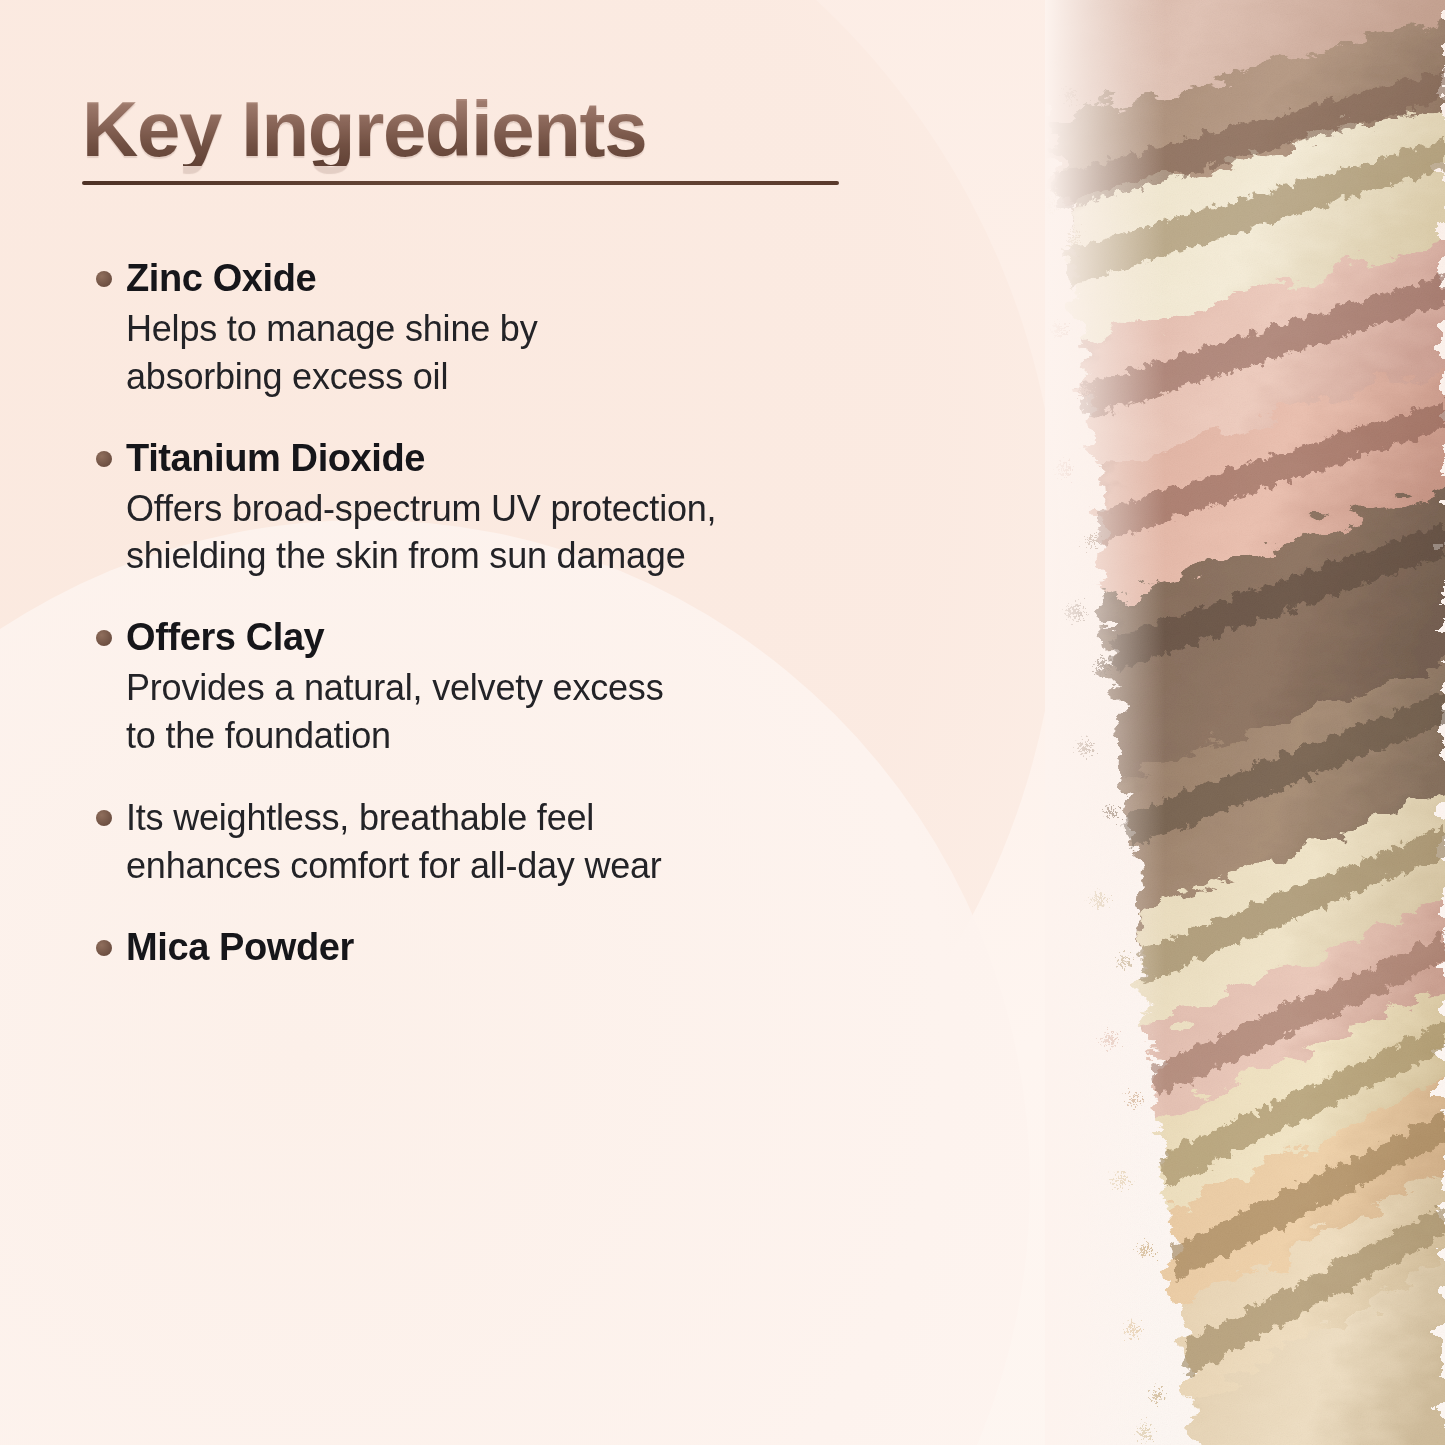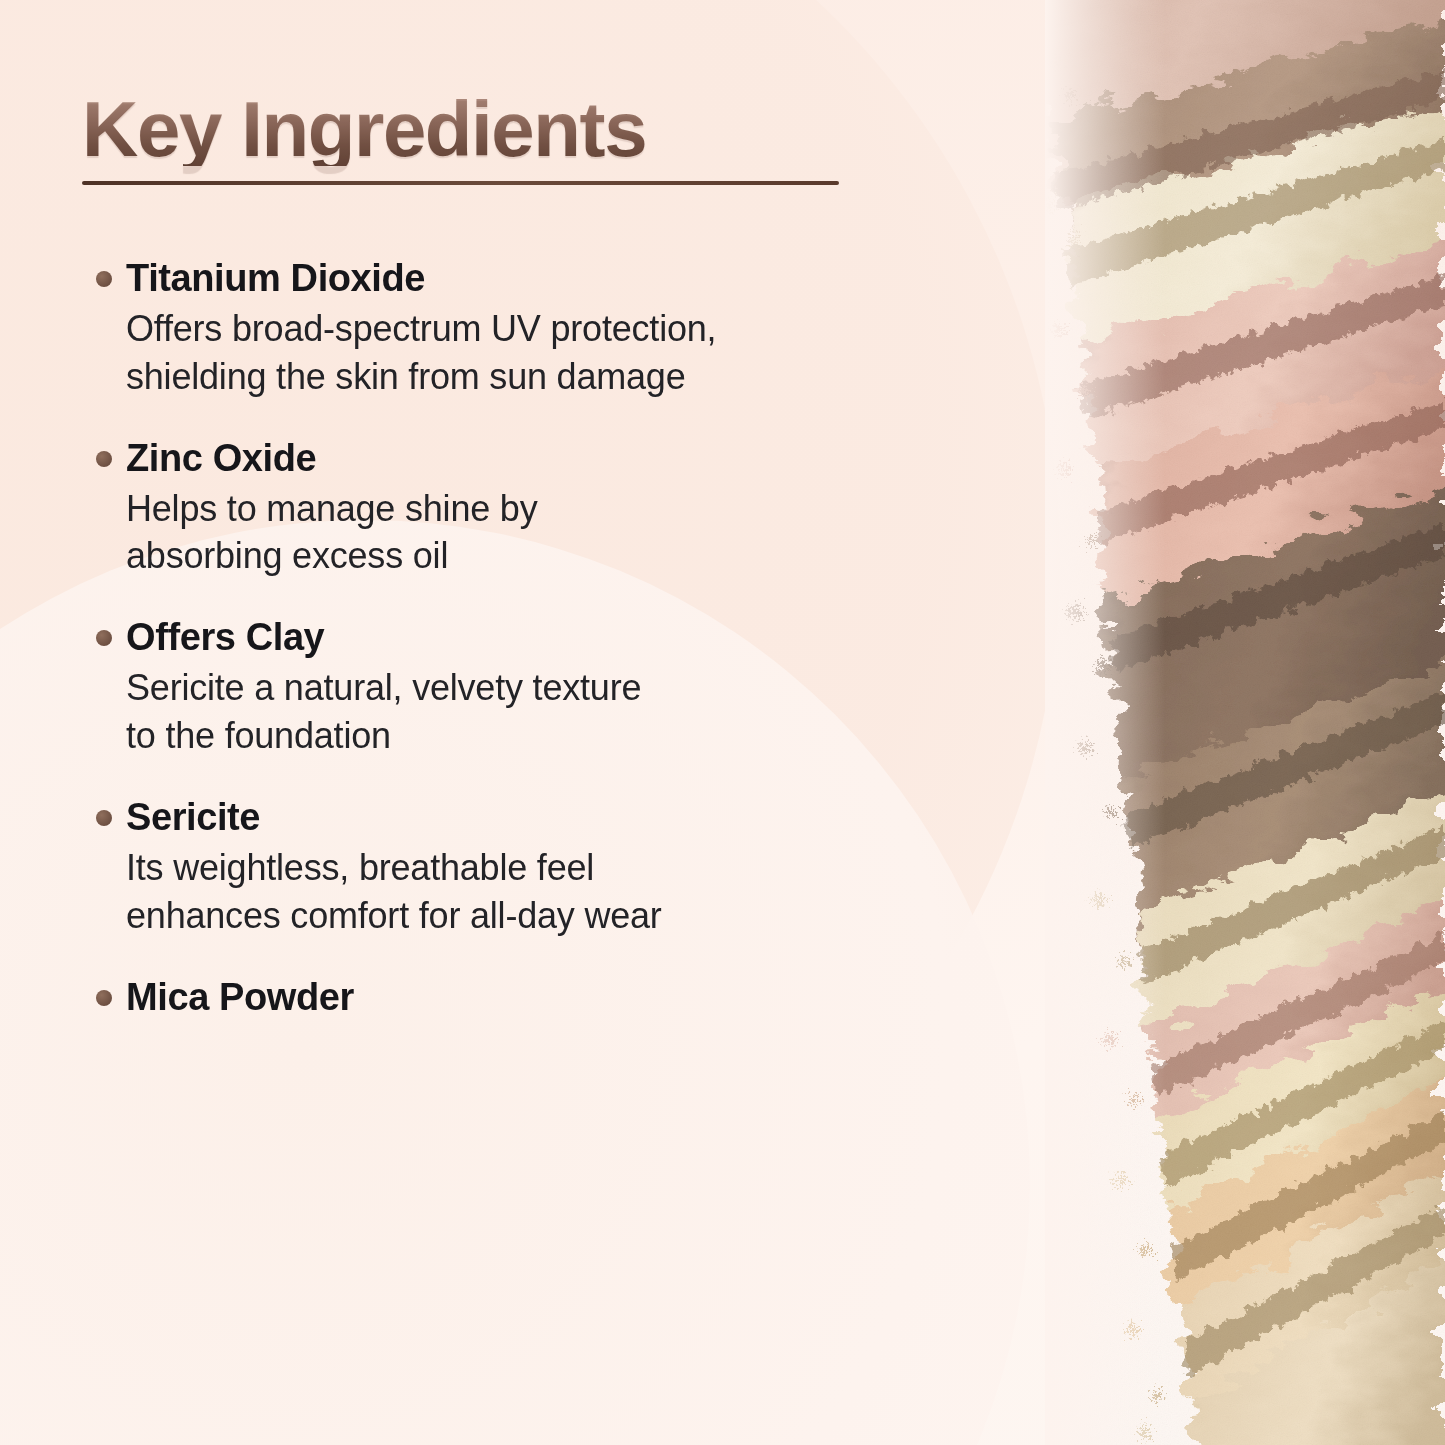--- a/index.html
+++ b/index.html
@@ -369,42 +369,41 @@
 
     <div class="title-wrap">
       <h1 class="title">Key Ingredients</h1>
     </div>
     <div class="title-rule"></div>
 
     <ul class="list">
 
       <li class="item">
         <span class="dot"></span>
+        <p class="item-name">Zinc Oxide</p>
+        <p class="item-desc">Helps to manage shine by
+absorbing excess oil</p>
+      </li>
+
+      <li class="item">
+        <span class="dot"></span>
         <p class="item-name">Titanium Dioxide</p>
         <p class="item-desc">Offers broad-spectrum UV protection,
 shielding the skin from sun damage</p>
       </li>
 
       <li class="item">
         <span class="dot"></span>
-        <p class="item-name">Zinc Oxide</p>
-        <p class="item-desc">Helps to manage shine by
-absorbing excess oil</p>
+        <p class="item-name">Offers Clay</p>
+        <p class="item-desc">Provides a natural, velvety excess
+to the foundation</p>
       </li>
 
       <li class="item">
         <span class="dot"></span>
-        <p class="item-name">Offers Clay</p>
-        <p class="item-desc">Sericite a natural, velvety texture
-to the foundation</p>
-      </li>
-
-      <li class="item">
-        <span class="dot"></span>
-        <p class="item-name">Sericite</p>
         <p class="item-desc">Its weightless, breathable feel
 enhances comfort for all-day wear</p>
       </li>
 
       <li class="item">
         <span class="dot"></span>
         <p class="item-name">Mica Powder</p>
       </li>
 
     </ul>

